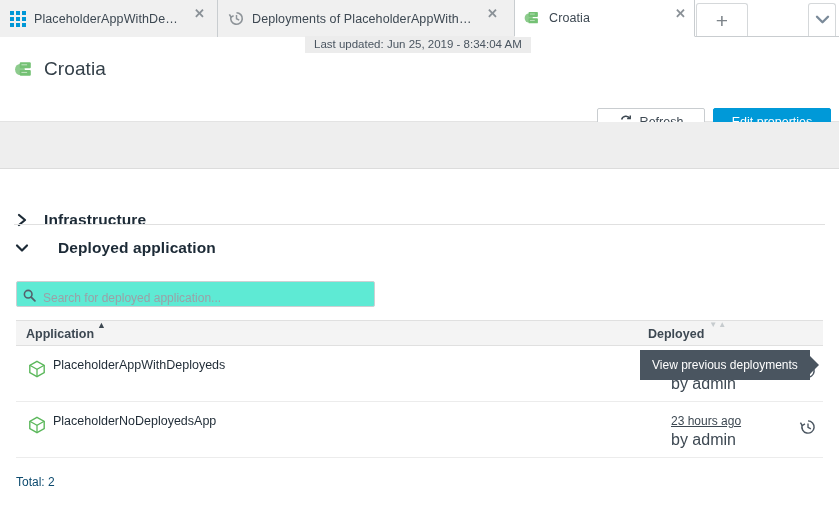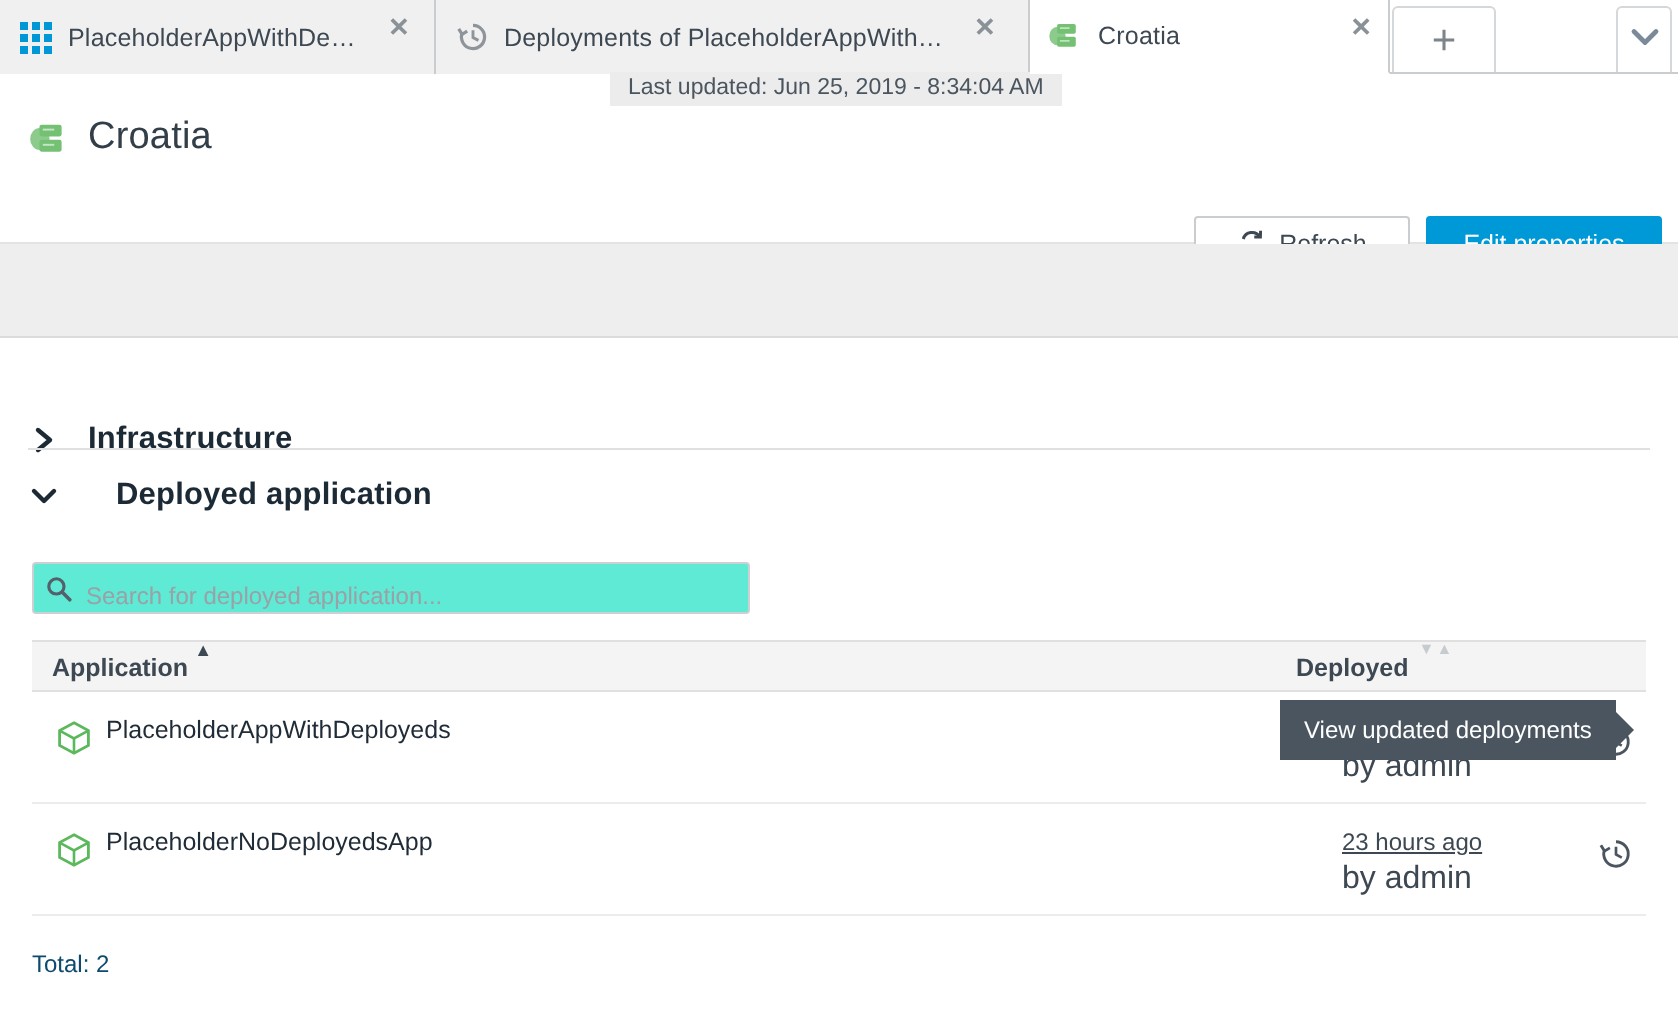--- a/index.html
+++ b/index.html
@@ -394,15 +394,15 @@
           <path d="M10 3.2a6.8 6.8 0 1 1-6.45 4.65" fill="none" stroke="#4a5560" stroke-width="1.6"></path>
           <polyline points="1.6,5.2 3.6,8.4 6.6,6.6" fill="none" stroke="#4a5560" stroke-width="1.6"></polyline>
           <polyline points="10,6 10,10.3 13.2,12" fill="none" stroke="#4a5560" stroke-width="1.5"></polyline>
         </svg>
       </span>
     </div>
   </div>
 
   <div class="total">Total: 2</div>
 
-  <div class="tooltip">View updated deployments</div>
+  <div class="tooltip">View previous deployments</div>
 
 </div>
 
 </body></html>

